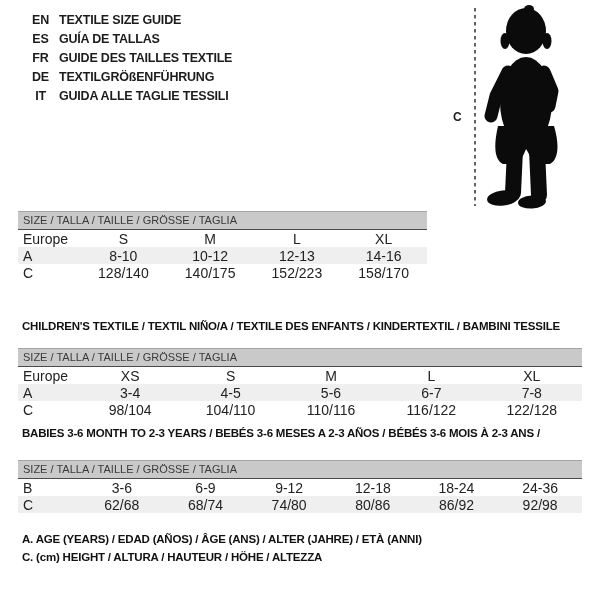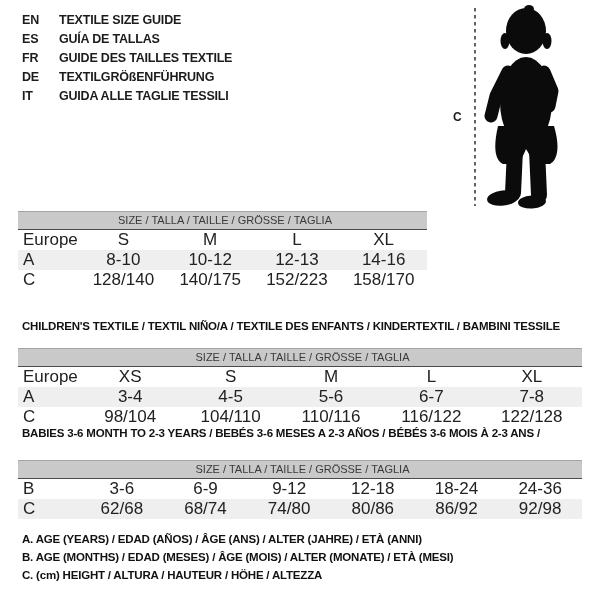--- a/index.html
+++ b/index.html
@@ -2,39 +2,39 @@
 <html><head>
 <meta charset="utf-8">
 <style>
   html,body{margin:0;padding:0;background:#ffffff;}
   .page{
     position:relative;width:600px;height:600px;background:#ffffff;overflow:hidden;
     font-family:"Liberation Sans",sans-serif;color:#1c1c1c;
   }
   
   .lang-block{position:absolute;left:22px;top:11px;}
-  .lang-row{display:flex;font-weight:bold;font-size:12.5px;line-height:19px;letter-spacing:-0.2px;}
+  .lang-row{display:flex;font-weight:bold;font-size:12.5px;line-height:19px;letter-spacing:-0.2px;text-align:center;}
   .lang-code{width:37px;}
   
   .figure-wrap{position:absolute;left:445px;top:0;width:155px;height:212px;}
   .figure-wrap svg{display:block;width:155px;height:212px;}
   
   .section{position:absolute;left:18px;}
   .sec-title{font-weight:bold;font-size:11.5px;line-height:16px;letter-spacing:-0.2px;padding-left:4px;color:#111;}
   .sec-1{top:211px;width:409px;}
   .sec-2{top:318px;width:564px;}
   .sec-3{top:425px;width:564px;}
   .sec-1 .sec-title,.sec-2 .sec-title{margin-bottom:14px;}
   .sec-3 .sec-title{margin-bottom:19px;}
   .size-bar{
     background:#c9c9c9;border-top:1px solid #a5a5a5;border-bottom:1px solid #4a4a4a;
-    height:17px;line-height:17px;font-size:11px;color:#3a3a3a;padding-left:5px;text-align:center;
+    height:17px;line-height:17px;font-size:11px;color:#3a3a3a;padding-left:5px;
   }
   table.size-table{border-collapse:collapse;table-layout:fixed;width:100%;}
-  table.size-table td{font-size:17px;height:17px;padding:0;text-align:center;color:#222;}
+  table.size-table td{font-size:14px;height:17px;padding:0;text-align:center;color:#222;}
   table.size-table td.rowlabel{text-align:left;padding-left:5px;}
   tr.striped td{background:#efefef;}
   col.labelcol{width:62px;}
   
   .legend{position:absolute;left:22px;top:530px;}
   .legend-line{font-weight:bold;font-size:11.5px;line-height:18px;letter-spacing:-0.2px;color:#111;}
 </style>
 </head>
 <body>
 
@@ -194,17 +194,16 @@
         <td>80/86</td>
         <td>86/92</td>
         <td>92/98</td>
       </tr>
     </tbody>
       </table>
   </div>
 
   <div class="legend">
     <div class="legend-line">A. AGE (YEARS) / EDAD (AÑOS) / ÂGE (ANS) / ALTER (JAHRE) / ETÀ (ANNI)</div>
-    <div class="legend-line">B. AGE (MONTHS) / EDAD (MESES) / ÂGE (MOIS) / ALTER (MONATE) / ETÀ (MESI)</div>
     <div class="legend-line">C. (cm) HEIGHT / ALTURA / HAUTEUR / HÖHE / ALTEZZA</div>
   </div>
 
 </div>
 
 </body></html>

